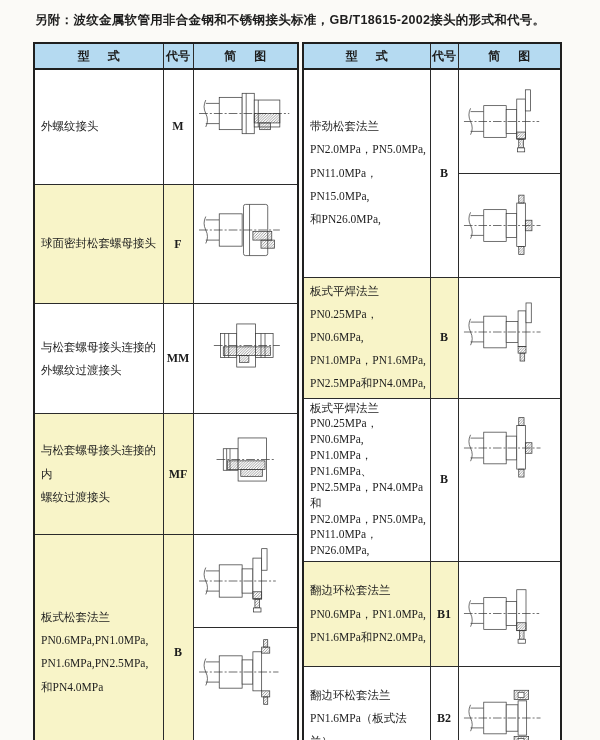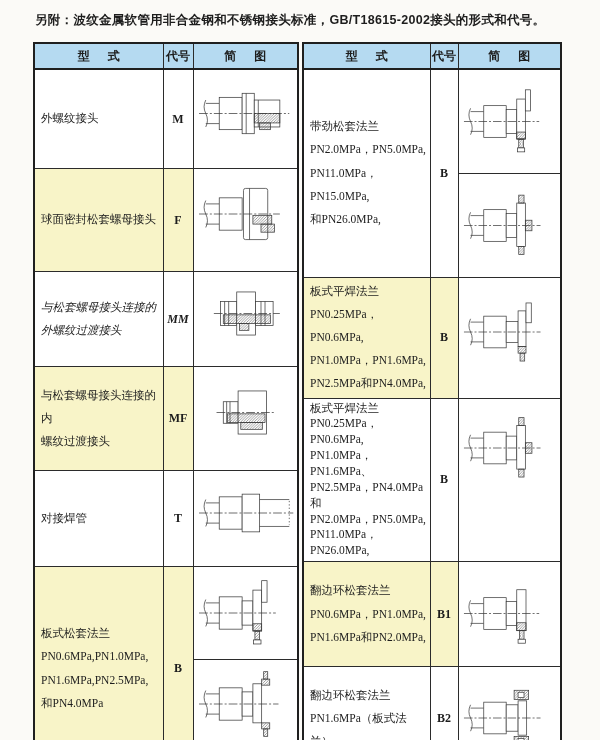--- a/index.html
+++ b/index.html
@@ -100,21 +100,21 @@
                   <rect x="72" y="12" width="36" height="76" fill="#fff" stroke="#3a3a3a" stroke-width="1.1" rx="3"></rect>
                   <line x1="81" y1="12" x2="81" y2="88" stroke="#3a3a3a" stroke-width="1.1" fill="none"></line>
                   <rect x="86" y="52" width="28" height="13" fill="url(#hatch)" stroke="#3a3a3a" stroke-width="1.1"></rect>
                   <rect x="98" y="65" width="20" height="12" fill="url(#hatch)" stroke="#3a3a3a" stroke-width="1.1"></rect>
                   <line x1="6" y1="50" x2="126" y2="50" stroke="#3a3a3a" stroke-width="1.1" fill="none" stroke-dasharray="13 3 3 3"></line>
                 </svg>
               </div>
             </div>
           </td>
         </tr>
-        <tr style="height: 85px; font-style: italic;">
+        <tr style="height: 85px;">
           <td class="type">与松套螺母接头连接的
 外螺纹过渡接头</td>
           <td class="code">MM</td>
           <td class="diagram">
             <div class="dstack">
               <div class="dwrap" style="height: 83px;">
                 <svg viewBox="0 0 150 100" width="101" height="79" preserveAspectRatio="xMidYMid meet">
                   <rect x="38" y="32" width="24" height="36" fill="#fff" stroke="#3a3a3a" stroke-width="1.1"></rect>
                   <line x1="44" y1="32" x2="44" y2="68" stroke="#3a3a3a" stroke-width="1.1" fill="none"></line>
                   <line x1="50" y1="32" x2="50" y2="68" stroke="#3a3a3a" stroke-width="1.1" fill="none"></line>
@@ -138,41 +138,20 @@
             <div class="dstack">
               <div class="dwrap" style="height: 91px;">
                 <svg viewBox="0 0 150 100" width="101" height="87" preserveAspectRatio="xMidYMid meet">
                   <rect x="42" y="34" width="22" height="32" fill="#fff" stroke="#3a3a3a" stroke-width="1.1"></rect>
                   <line x1="47" y1="34" x2="47" y2="66" stroke="#3a3a3a" stroke-width="1.1" fill="none"></line>
                   <line x1="52" y1="34" x2="52" y2="66" stroke="#3a3a3a" stroke-width="1.1" fill="none"></line>
                   <rect x="64" y="18" width="42" height="64" fill="#fff" stroke="#3a3a3a" stroke-width="1.1"></rect>
                   <rect x="48" y="52" width="56" height="13" fill="url(#hatch)" stroke="#3a3a3a" stroke-width="1.1"></rect>
                   <rect x="68" y="65" width="32" height="10" fill="url(#hatch)" stroke="#3a3a3a" stroke-width="1.1"></rect>
                   <line x1="32" y1="50" x2="118" y2="50" stroke="#3a3a3a" stroke-width="1.1" fill="none" stroke-dasharray="13 3 3 3"></line>
-                </svg>
-              </div>
-            </div>
-          </td>
-        </tr>
-        <tr style="height: 86px;">
-          <td class="type">对接焊管</td>
-          <td class="code">T</td>
-          <td class="diagram">
-            <div class="dstack">
-              <div class="dwrap" style="height: 84px;">
-                <svg viewBox="0 0 150 100" width="101" height="80" preserveAspectRatio="xMidYMid meet">
-                  <path d="M16 30 q-5 10 0 20 q5 10 0 20" fill="none" stroke="#3a3a3a" stroke-width="1.1"></path>
-                  <line x1="16" y1="35" x2="36" y2="35" stroke="#3a3a3a" stroke-width="1.1" fill="none"></line>
-                  <line x1="16" y1="65" x2="36" y2="65" stroke="#3a3a3a" stroke-width="1.1" fill="none"></line>
-                  <rect x="36" y="26" width="34" height="48" fill="#fff" stroke="#3a3a3a" stroke-width="1.1"></rect>
-                  <rect x="70" y="22" width="26" height="56" fill="#fff" stroke="#3a3a3a" stroke-width="1.1"></rect>
-                  <line x1="96" y1="30" x2="140" y2="30" stroke="#3a3a3a" stroke-width="1.1" fill="none"></line>
-                  <line x1="96" y1="70" x2="140" y2="70" stroke="#3a3a3a" stroke-width="1.1" fill="none"></line>
-                  <line x1="140" y1="32" x2="140" y2="68" stroke="#3a3a3a" stroke-width="1.1" fill="none" stroke-dasharray="2 3"></line>
-                  <line x1="6" y1="50" x2="146" y2="50" stroke="#3a3a3a" stroke-width="1.1" fill="none" stroke-dasharray="13 3 3 3"></line>
                 </svg>
               </div>
             </div>
           </td>
         </tr>
         <tr class="hl" style="height: 182px;">
           <td class="type">板式松套法兰
 PN0.6MPa,PN1.0MPa,
 PN1.6MPa,PN2.5MPa,
 和PN4.0MPa</td>

